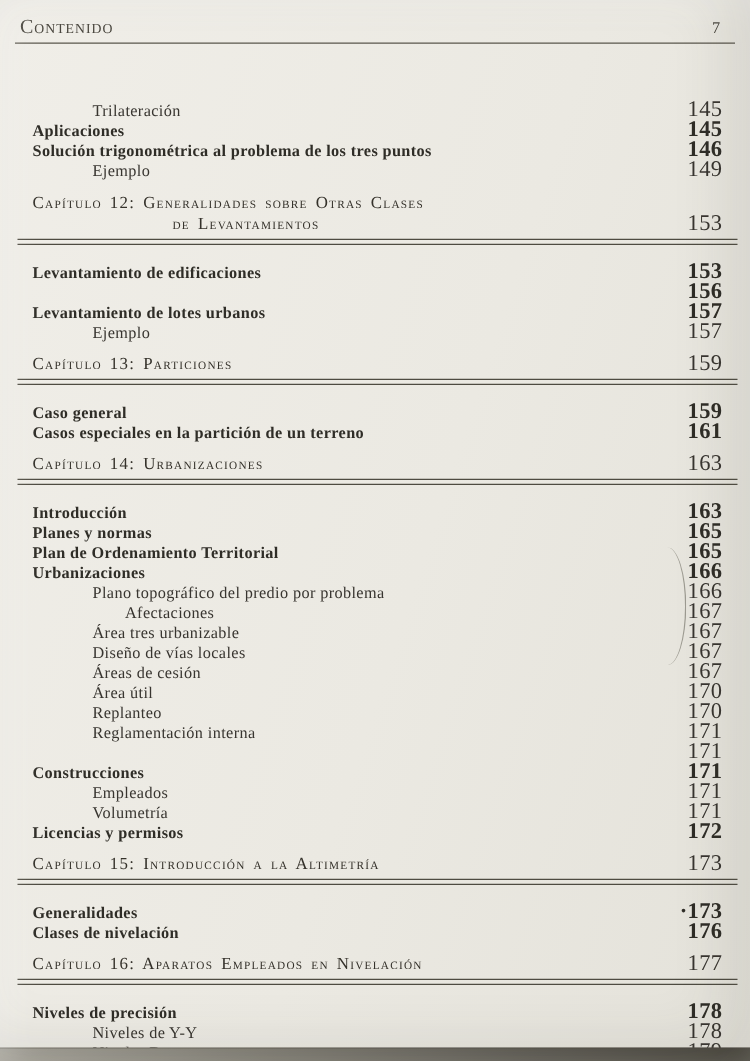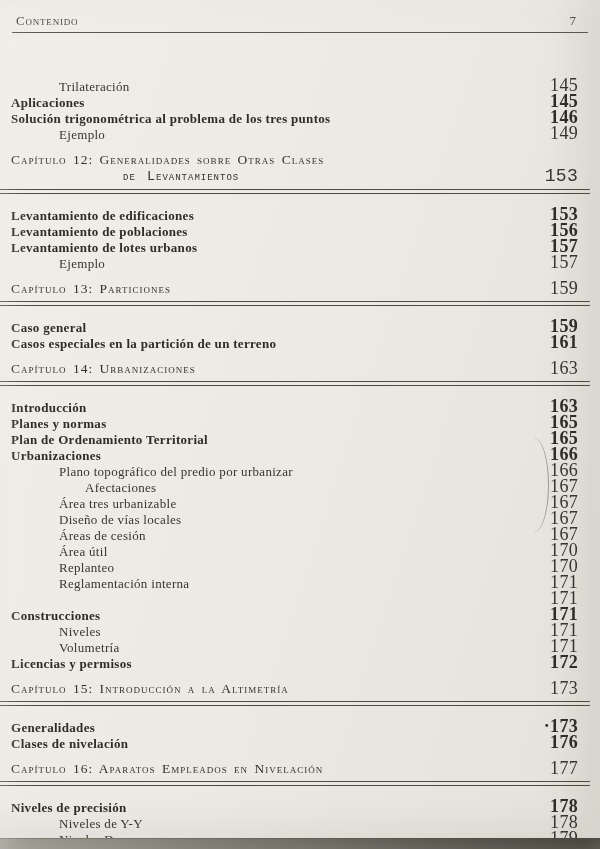--- a/index.html
+++ b/index.html
@@ -21,35 +21,35 @@
     box-shadow: inset -20px -14px 45px rgba(60,55,45,0.10), inset 8px 6px 28px rgba(255,255,255,0.28);
   }
   .header {
     display: flex;
     align-items: baseline;
     justify-content: space-between;
     padding: 13px 24px 0 16px;
   }
   .header-title {
     font-variant: small-caps;
-    font-size: 13px;
+    font-size: 16px;
     letter-spacing: 0.8px;
     color: #45423a;
   }
   .header-page {
     font-size: 13px;
     color: #45423a;
   }
   .header-rule {
     margin: 3px 12px 0 12px;
     border-bottom: 1.4px solid #5a574c;
   }
   .toc {
     margin-top: 42px;
-    padding: 0 22px 0 11px;
+    padding: 0 22px 0 26px;
   }
   .toc-row {
     display: flex;
     align-items: baseline;
     height: 16px;
     font-size: 13px;
     letter-spacing: 0.3px;
   }
   .toc-row .label { white-space: nowrap; }
   .page-num { margin-left: auto; font-size: 18px; letter-spacing: 0.3px; }
@@ -66,21 +66,21 @@
     line-height: 17px;
   }
   .chapter-title {
     font-variant: small-caps;
     font-size: 13.5px;
     letter-spacing: 1px;
     word-spacing: 2px;
     color: #34312a;
     white-space: nowrap;
   }
-  .chapter-line2 { padding-left: 112px; font-family: Liberation Mono, monospace; }
+  .chapter-line2 { padding-left: 112px; }
   .chapter-rule {
     margin: 4px -12px 0 -12px;
     height: 3px;
     border-top: 1.3px solid #4e4b41;
     border-bottom: 1px solid #4e4b41;
   }
   .scan-curve {
     position: absolute;
     left: 522px;
     top: 438px;
@@ -135,21 +135,20 @@
           <span class="chapter-title">de Levantamientos</span>
           <span class="page-num">153</span>
         </div>
         <div class="chapter-rule"></div>
       </div>
       <div class="toc-row lvl0 bold">
         <span class="label">Levantamiento de edificaciones</span>
         <span class="page-num">153</span>
       </div>
       <div class="toc-row lvl0 bold">
-        <span class="label">Levantamiento de poblaciones</span>
         <span class="page-num">156</span>
       </div>
       <div class="toc-row lvl0 bold">
         <span class="label">Levantamiento de lotes urbanos</span>
         <span class="page-num">157</span>
       </div>
       <div class="toc-row lvl1">
         <span class="label">Ejemplo</span>
         <span class="page-num">157</span>
       </div>
@@ -185,21 +184,21 @@
       </div>
       <div class="toc-row lvl0 bold">
         <span class="label">Plan de Ordenamiento Territorial</span>
         <span class="page-num">165</span>
       </div>
       <div class="toc-row lvl0 bold">
         <span class="label">Urbanizaciones</span>
         <span class="page-num">166</span>
       </div>
       <div class="toc-row lvl1">
-        <span class="label">Plano topográfico del predio por urbanizar</span>
+        <span class="label">Plano topográfico del predio por problema</span>
         <span class="page-num">166</span>
       </div>
       <div class="toc-row lvl2">
         <span class="label">Afectaciones</span>
         <span class="page-num">167</span>
       </div>
       <div class="toc-row lvl1">
         <span class="label">Área tres urbanizable</span>
         <span class="page-num">167</span>
       </div>
@@ -224,21 +223,21 @@
         <span class="page-num">171</span>
       </div>
       <div class="toc-row lvl1">
         <span class="page-num">171</span>
       </div>
       <div class="toc-row lvl0 bold">
         <span class="label">Construcciones</span>
         <span class="page-num">171</span>
       </div>
       <div class="toc-row lvl1">
-        <span class="label">Niveles</span>
+        <span class="label">Empleados</span>
         <span class="page-num">171</span>
       </div>
       <div class="toc-row lvl1">
         <span class="label">Volumetría</span>
         <span class="page-num">171</span>
       </div>
       <div class="toc-row lvl0 bold">
         <span class="label">Licencias y permisos</span>
         <span class="page-num">172</span>
       </div>

